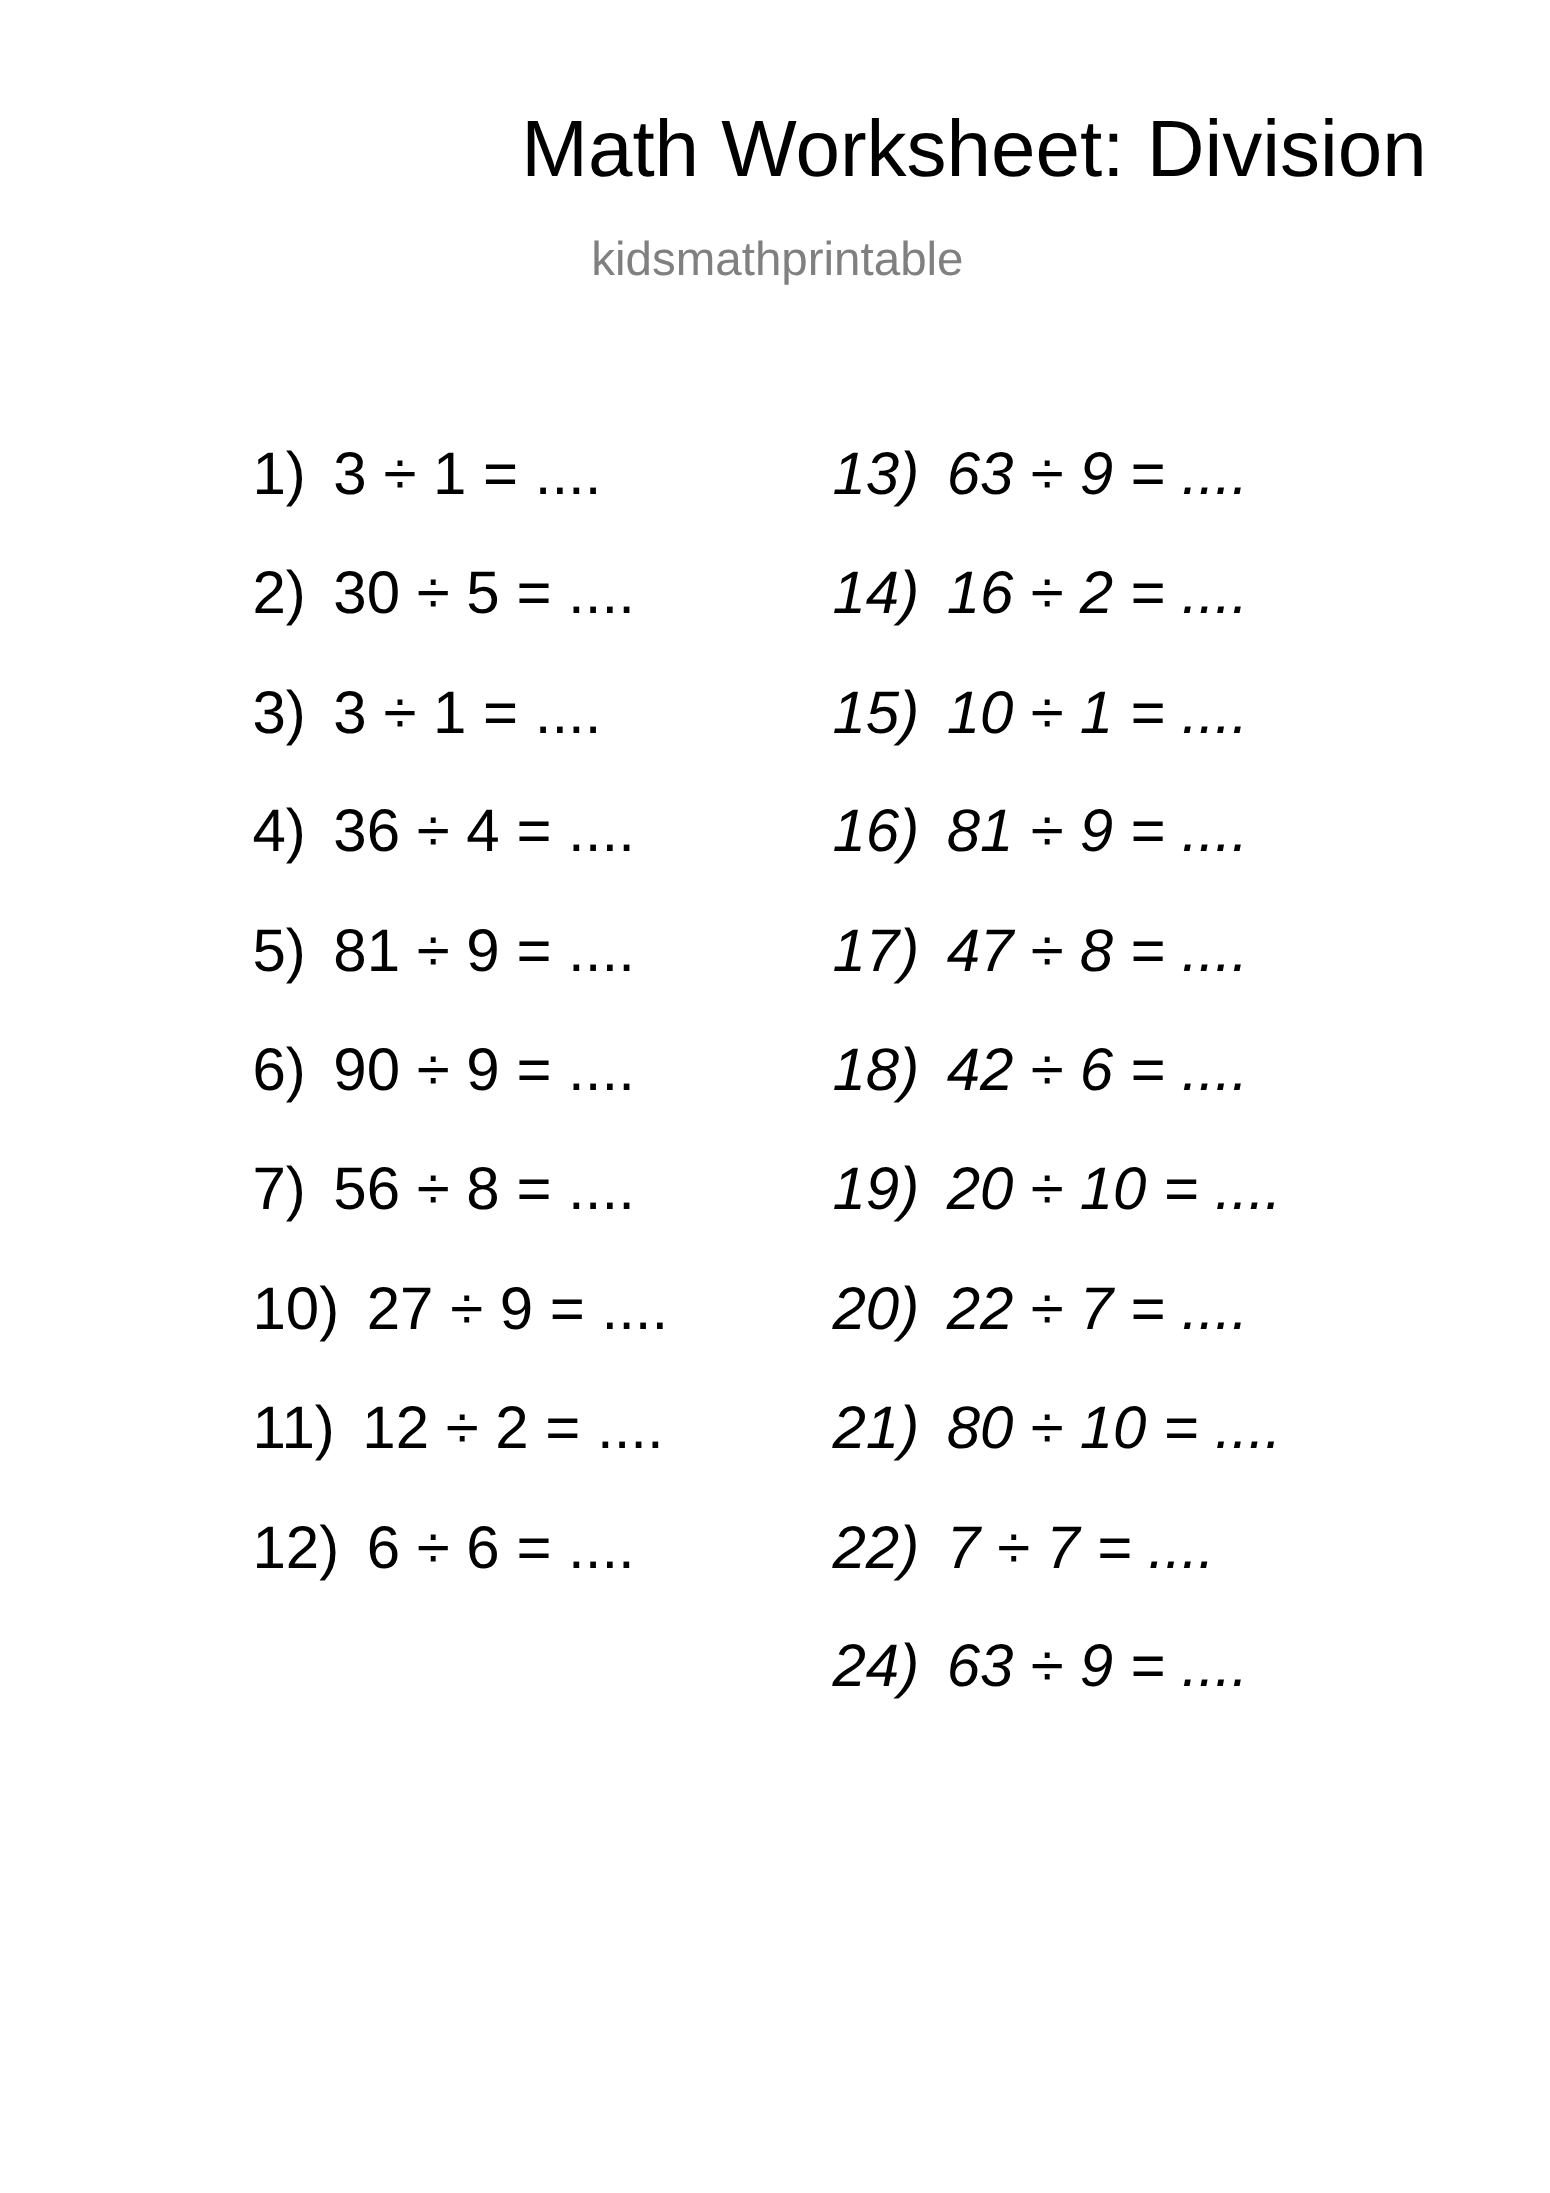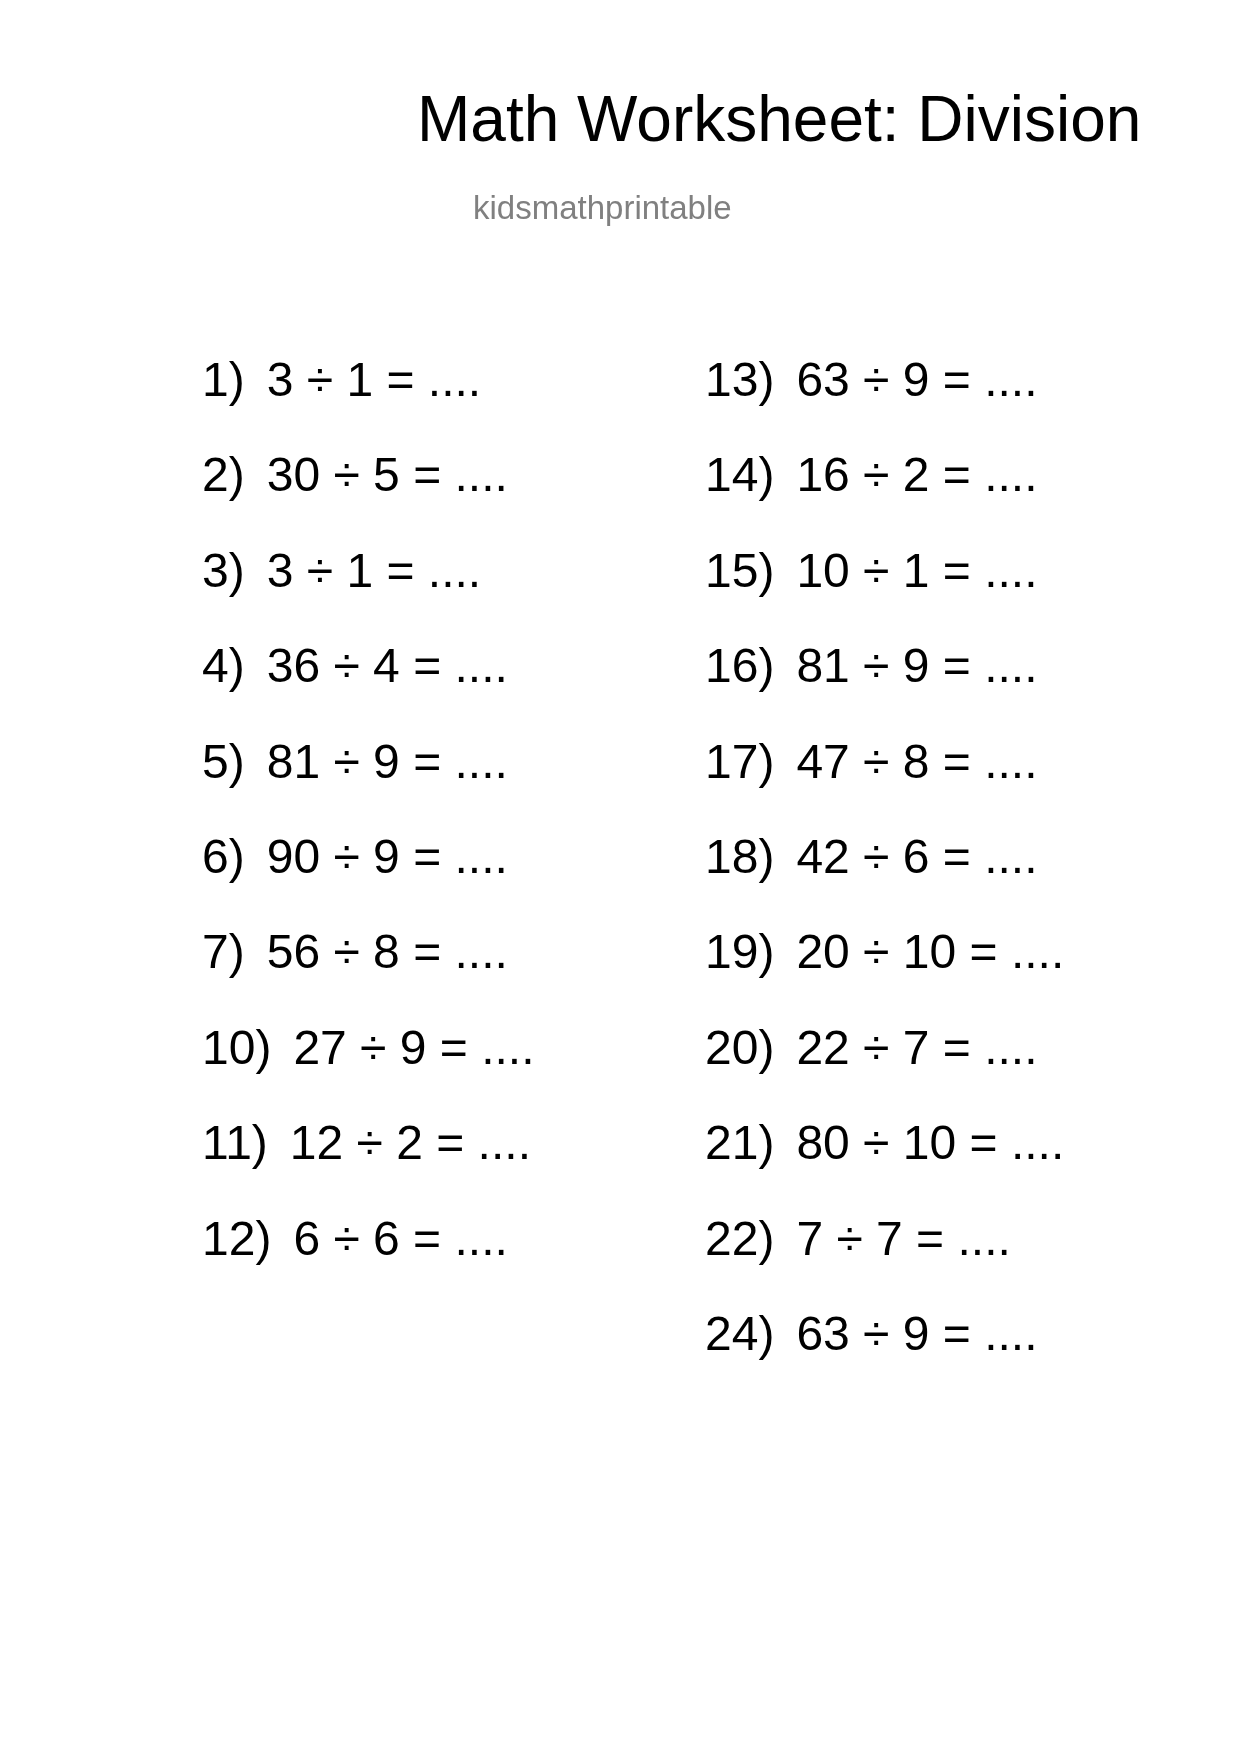--- a/index.html
+++ b/index.html
@@ -1,22 +1,22 @@
 <!DOCTYPE html>
 <html><head>
 <meta charset="utf-8">
 <style>
   html, body { margin:0; padding:0; background:#ffffff; }
   body { width:1240px; height:1754px; position:relative; overflow:hidden;
          font-family:"Liberation Sans", sans-serif; color:#000; }
   .title { position:absolute; left:373px; top:84px; font-size:64px; line-height:70px; white-space:nowrap;margin-left:44px; }
-  .subtitle { position:absolute; left:473px; top:184px; font-size:33px; line-height:48px; color:#808080; white-space:nowrap; }
+  .subtitle { position:absolute; left:473px; top:184px; font-size:38px; line-height:48px; color:#808080; white-space:nowrap; }
   .col { position:absolute; top:352px; }
   .col.left { left:202px; }
-  .col.right { left:705px; }
+  .col.right { left:666px;font-style:italic; }
   .item { height:95.4px; font-size:48px; line-height:56px; white-space:nowrap; }
   .num { display:inline-block; margin-right:22px; }
 </style>
 </head>
 <body>
 
 <div class="title">Math Worksheet: Division</div>
 <div class="subtitle">kidsmathprintable</div>
 
 <div class="col left">

